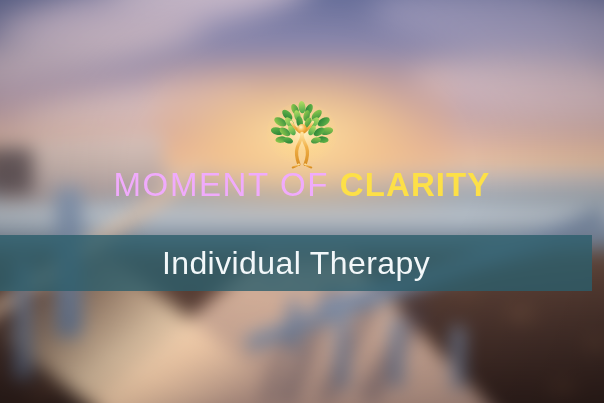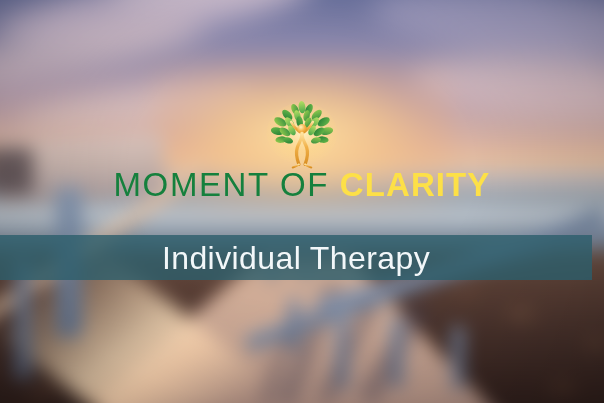--- a/index.html
+++ b/index.html
@@ -254,35 +254,35 @@
     position: absolute;
     left: 0; right: 0;
     top: 168px;
     text-align: center;
     white-space: nowrap;
     font-size: 33px;
     letter-spacing: 1.6px;
     line-height: 1;
   }
   .wm-light {
-    color: #15803d;
+    color: #f0abfc;
     font-weight: 400;
   }
   .wm-bold {
     color: #fde047;
     font-weight: bold;
     letter-spacing: 1.1px;
   }
 
   
   .banner {
     position: absolute;
     left: 0; right: 12px;
     top: 235px;
-    height: 45px;
+    height: 56px;
     background: rgba(44,94,108,0.80);
     display: flex;
     align-items: center;
     justify-content: center;
   }
   .banner-title {
     color: #f2f7f9;
     font-size: 32px;
     font-weight: 300;
     letter-spacing: 0.4px;

